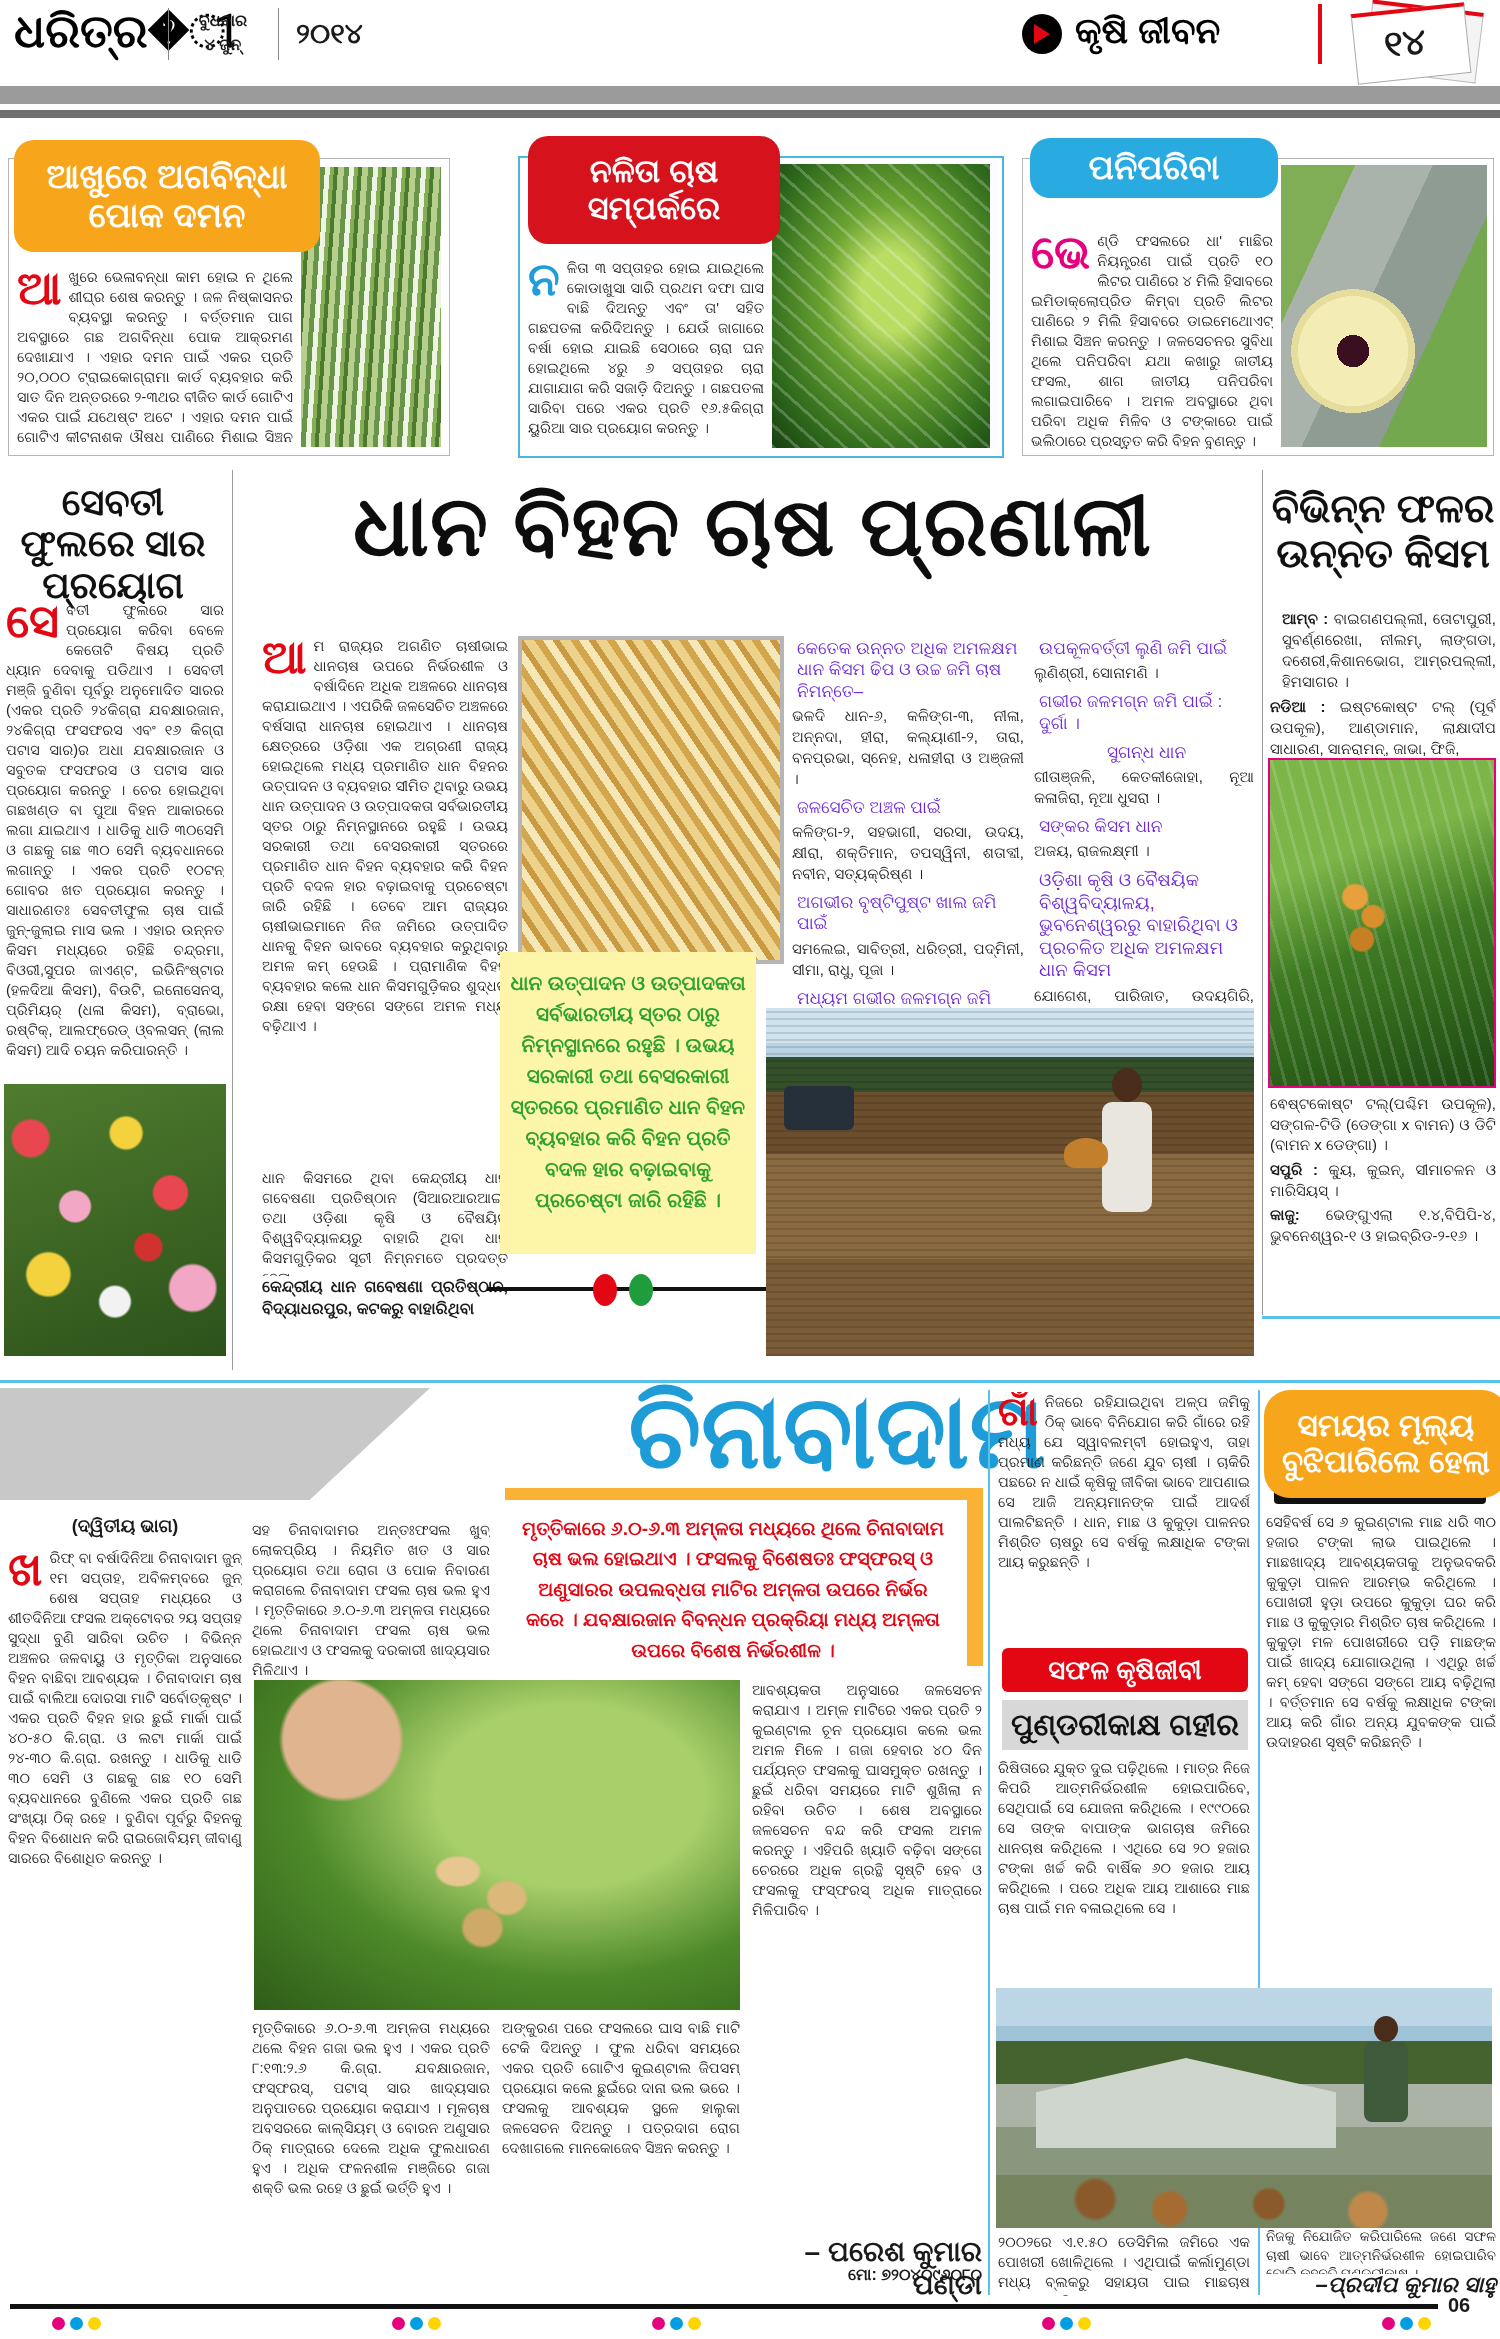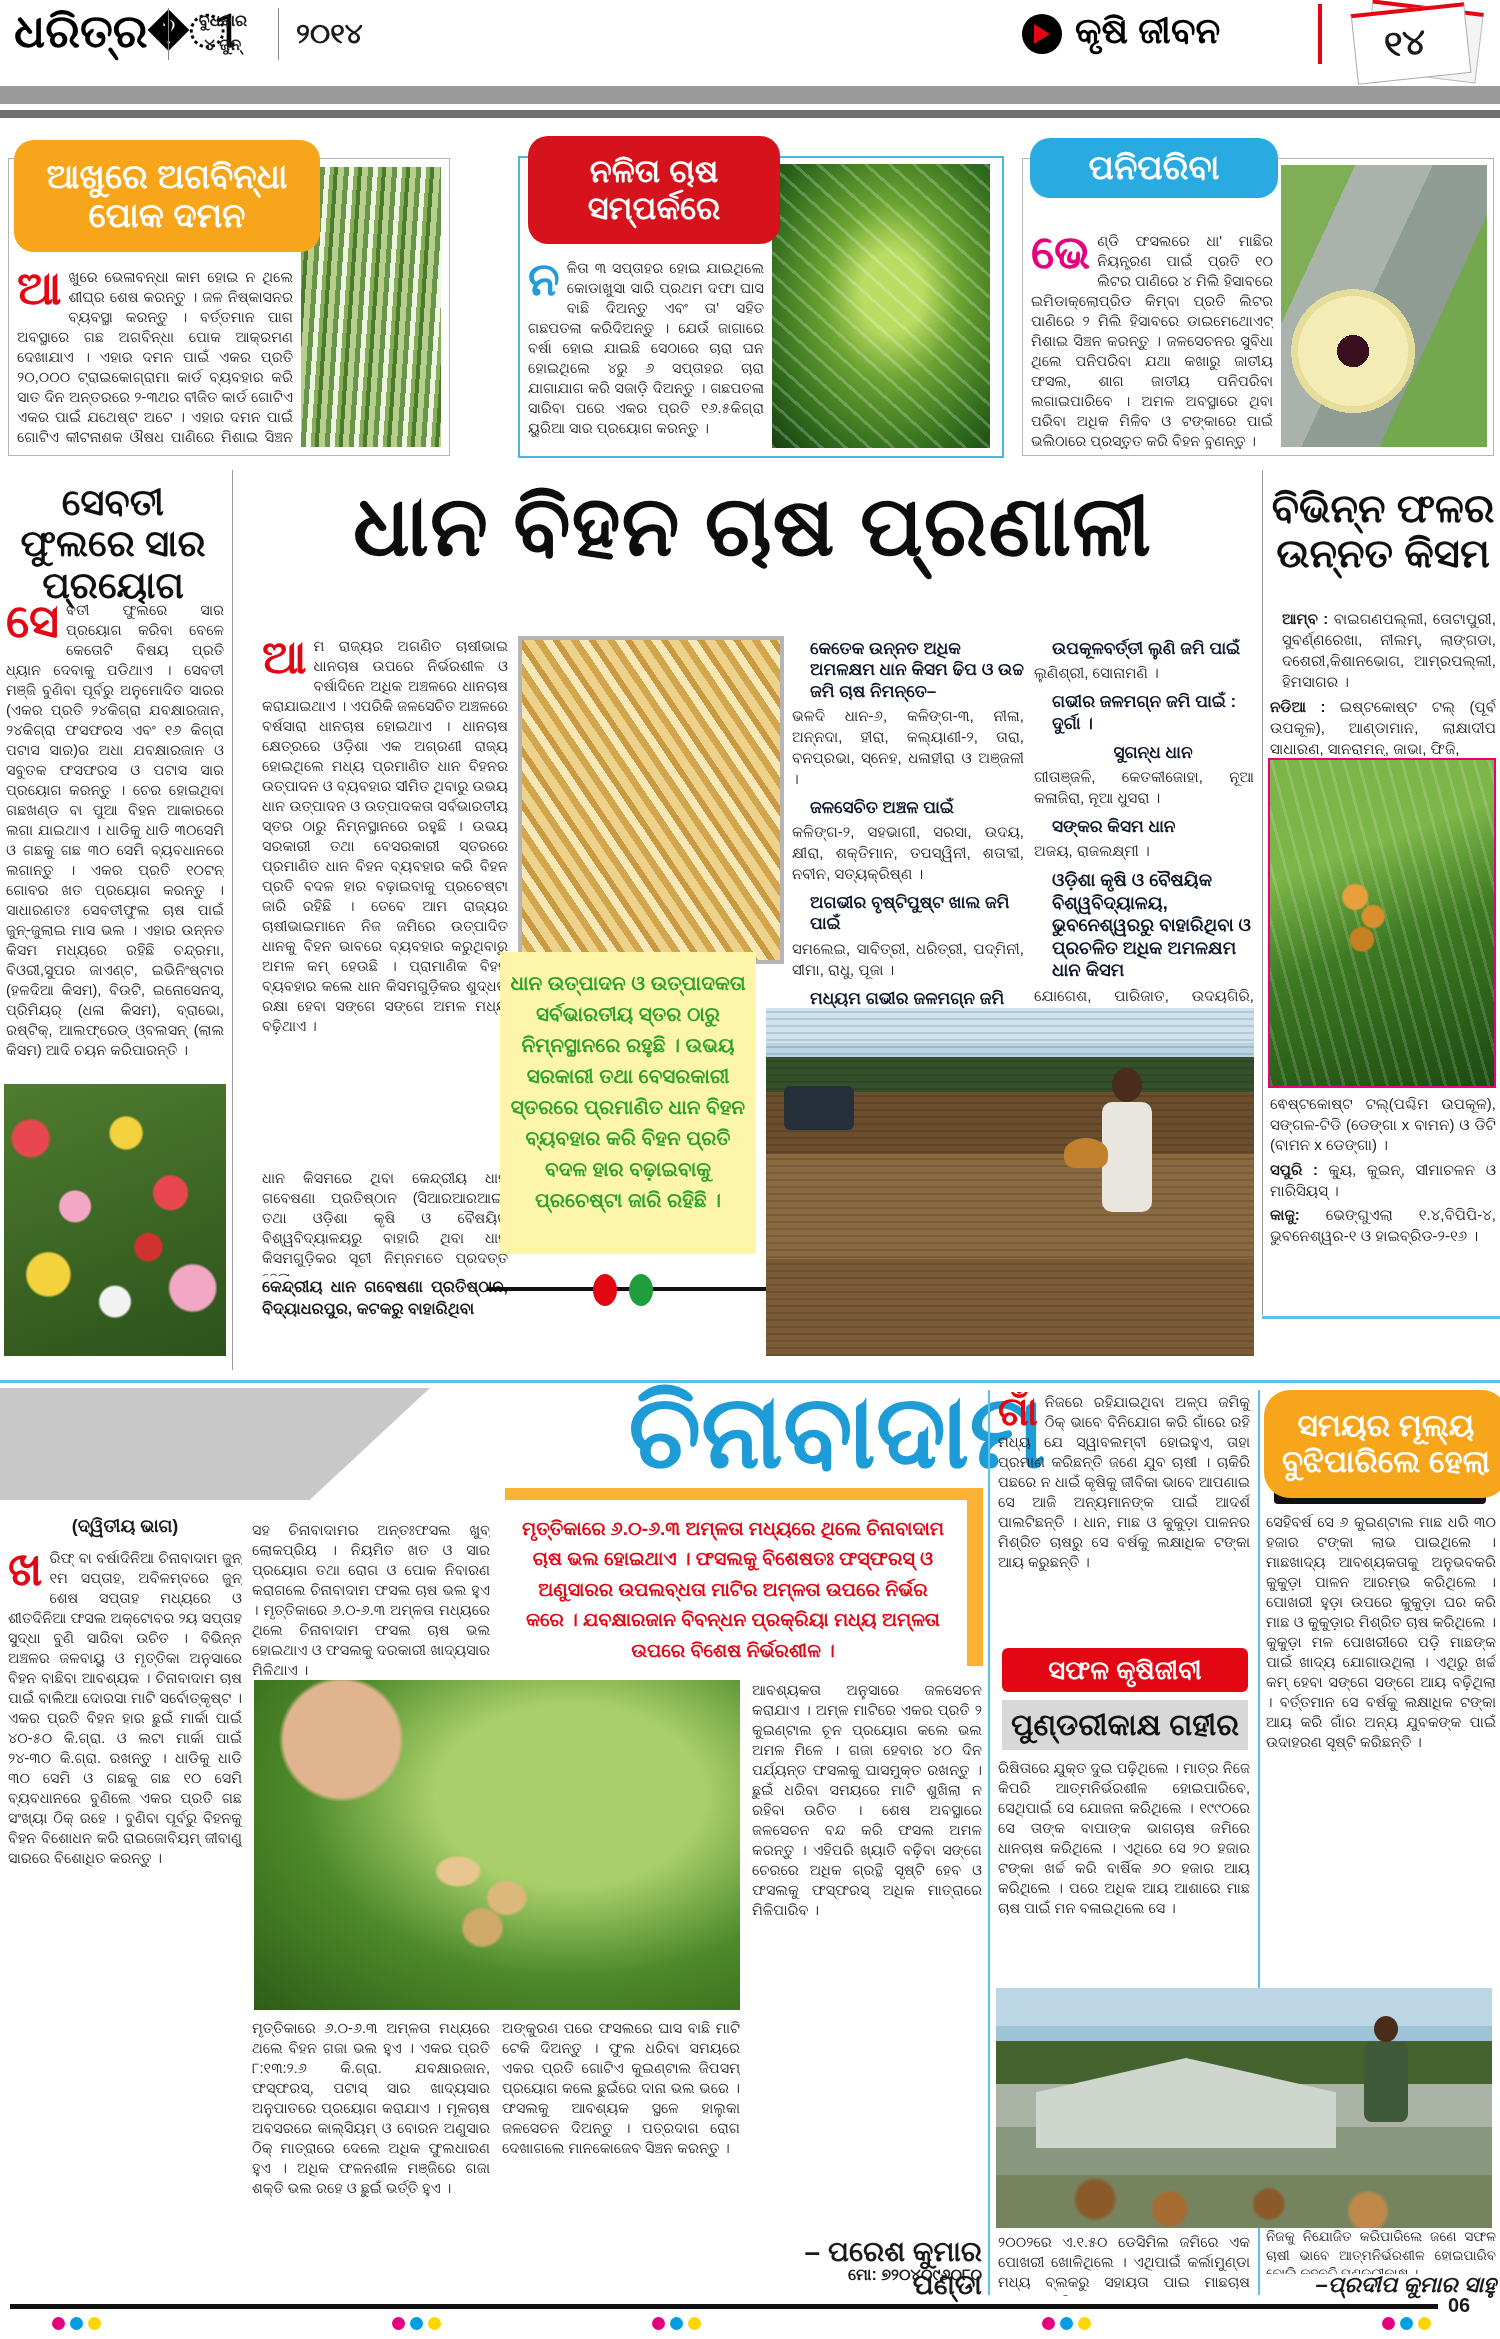--- a/index.html
+++ b/index.html
@@ -49,21 +49,21 @@
      radial-gradient(circle at 18% 18%,#e0b48e 0 12%,transparent 13%),
      radial-gradient(ellipse at 65% 35%,#a8cf6a 0 30%,#4e8a2a 60%,#2e5c18);}
   .ph-poultry{background:
      radial-gradient(circle at 20% 88%,#8a5a2a 0 4%,transparent 5%),
      radial-gradient(circle at 35% 92%,#a66b31 0 4%,transparent 5%),
      radial-gradient(circle at 55% 90%,#8a5a2a 0 4%,transparent 5%),
      radial-gradient(circle at 75% 93%,#c0894a 0 4%,transparent 5%),
      linear-gradient(#bcd6e6 0 16%,#9fc3d6 16% 22%,#45632f 22% 40%,#aab3a6 40% 58%,#8a977f 58% 78%,#75845f 78%);}
   .vline{background:#9a9a9a;width:1px;}
   .cyanline{background:#5bc2e7;height:3px;}
-  .group-head{font-weight:bold;font-size:17px;margin:8px 0 3px 18px;line-height:1.25;color:#0f172a;}
+  .group-head{font-weight:normal;font-size:17px;margin:8px 0 3px 5px;line-height:1.25;color:#6d28d9;}
   .group-items{font-size:15px;line-height:1.4;text-align:justify;color:#222;margin:0;}
   .pullq-yellow{background:#fdf6a9;color:#2fa12e;font-weight:bold;font-size:20px;
                 text-align:center;line-height:1.55;padding:16px 10px;box-sizing:border-box;}
   .pullq-red{background:#fff;color:#e30613;font-weight:bold;font-size:19px;text-align:center;
              line-height:1.6;padding:14px 18px 10px 12px;box-sizing:border-box;
              border-top:12px solid #f9b233;border-right:16px solid #f9b233;}
   .bold-inline{font-weight:bold;}
   .dot{border-radius:50%;width:13px;height:13px;display:inline-block;margin-right:5px;}
 </style>
 </head>

